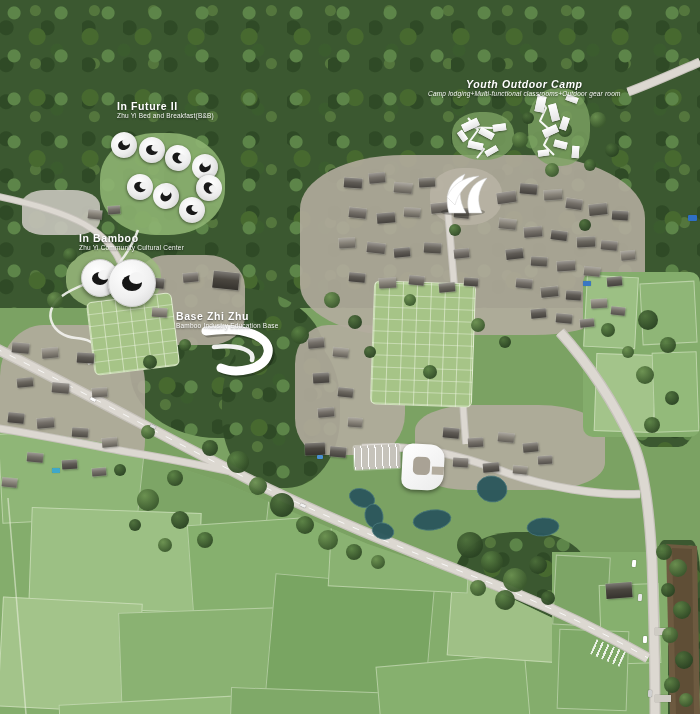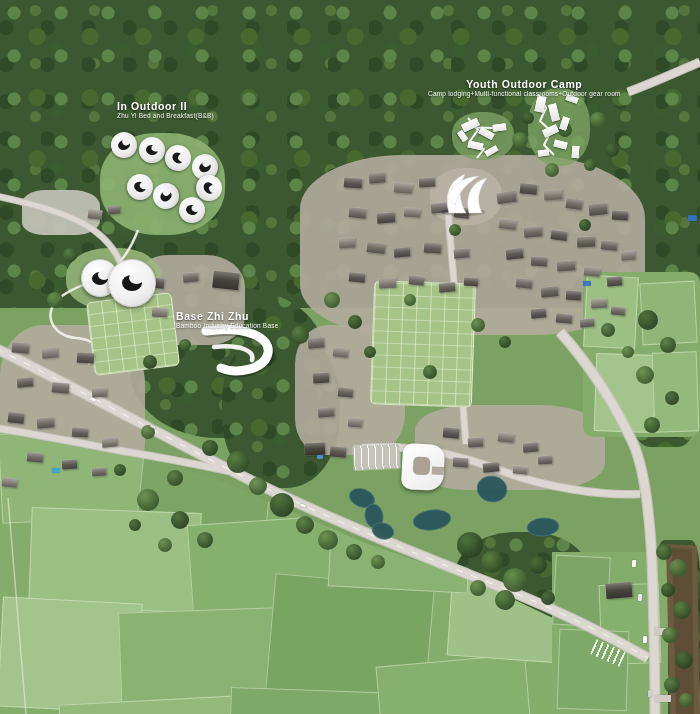--- a/index.html
+++ b/index.html
@@ -388,24 +388,28 @@
       <div class="cabin" style="left: 561px; top: 117px; width: 7px; height: 13px; transform: rotate(18deg);"></div>
       <div class="cabin" style="left: 543px; top: 127px; width: 15px; height: 8px; transform: rotate(-24deg);"></div>
       <div class="cabin" style="left: 554px; top: 141px; width: 13px; height: 7px; transform: rotate(14deg);"></div>
       <div class="cabin" style="left: 538px; top: 150px; width: 11px; height: 6px; transform: rotate(-8deg);"></div>
       <div class="cabin" style="left: 572px; top: 146px; width: 7px; height: 12px; transform: rotate(4deg);"></div>
       <div class="cabin" style="left: 566px; top: 96px; width: 12px; height: 6px; transform: rotate(20deg);"></div>
     </div>
 
 
   <div class="ann" style="left:117px;top:100px;">
-    <div class="ann-t">In Outdoor II</div>
+    <div class="ann-t">In Future II</div>
     <div class="ann-s">Zhu Yi Bed and Breakfast(B&amp;B)</div>
   </div>
-  <div class="ann center" style="left:428px;top:78px;">
+  <div class="ann center" style="left:428px;top:78px;font-style:italic;">
     <div class="ann-t">Youth Outdoor Camp</div>
     <div class="ann-s">Camp lodging+Multi-functional classrooms+Outdoor gear room</div>
+  </div>
+  <div class="ann" style="left:79px;top:232px;">
+    <div class="ann-t">In Bamboo</div>
+    <div class="ann-s">Zhu Yi Community Cultural Center</div>
   </div>
   <div class="ann" style="left:176px;top:310px;">
     <div class="ann-t">Base Zhi Zhu</div>
     <div class="ann-s">Bamboo Industry Education Base</div>
   </div>
 </div>
 
 </body></html>

